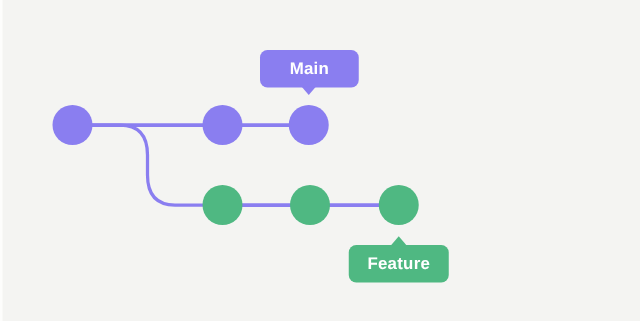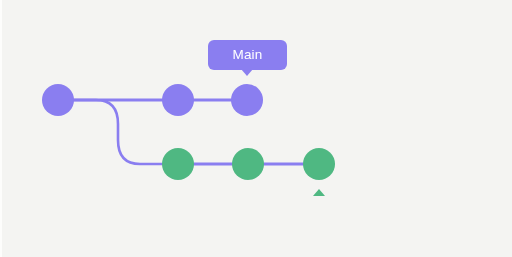--- a/index.html
+++ b/index.html
@@ -30,21 +30,21 @@
     display: block;
   }
   .badge {
     position: absolute;
     display: flex;
     align-items: center;
     justify-content: center;
     border-radius: 6px;
     color: #ffffff;
     font-size: 13.5px;
-    font-weight: 400;
+    font-weight: 700;
     letter-spacing: 0.2px;
     line-height: 1;
     box-sizing: border-box;
     user-select: none;
   }
   .badge-label {
     display: block;
     padding-bottom: 1px;
   }
   #badge-main {
@@ -103,15 +103,18 @@
     <circle cx="176" cy="164" r="16" fill="#4fb882"></circle>
     <circle cx="246" cy="164" r="16" fill="#4fb882"></circle>
     <circle cx="317" cy="164" r="16" fill="#4fb882"></circle>
   </svg>
 
   <div class="badge" id="badge-main">
     <span class="badge-label">Main</span>
   </div>
   <div class="pointer" id="pointer-main"></div>
 
+  <div class="badge" id="badge-feature">
+    <span class="badge-label">Feature</span>
+  </div>
   <div class="pointer" id="pointer-feature"></div>
 
 </div>
 
 </body></html>

